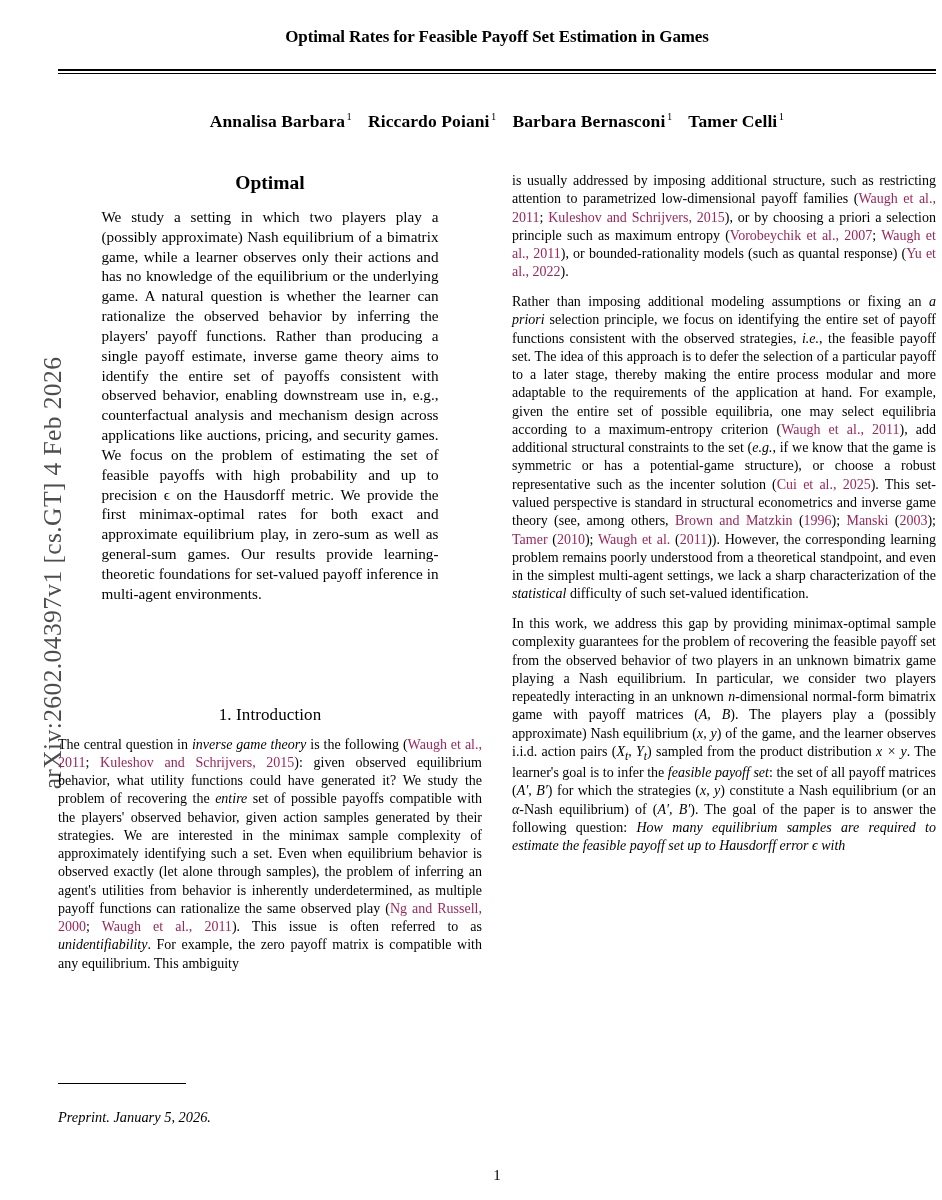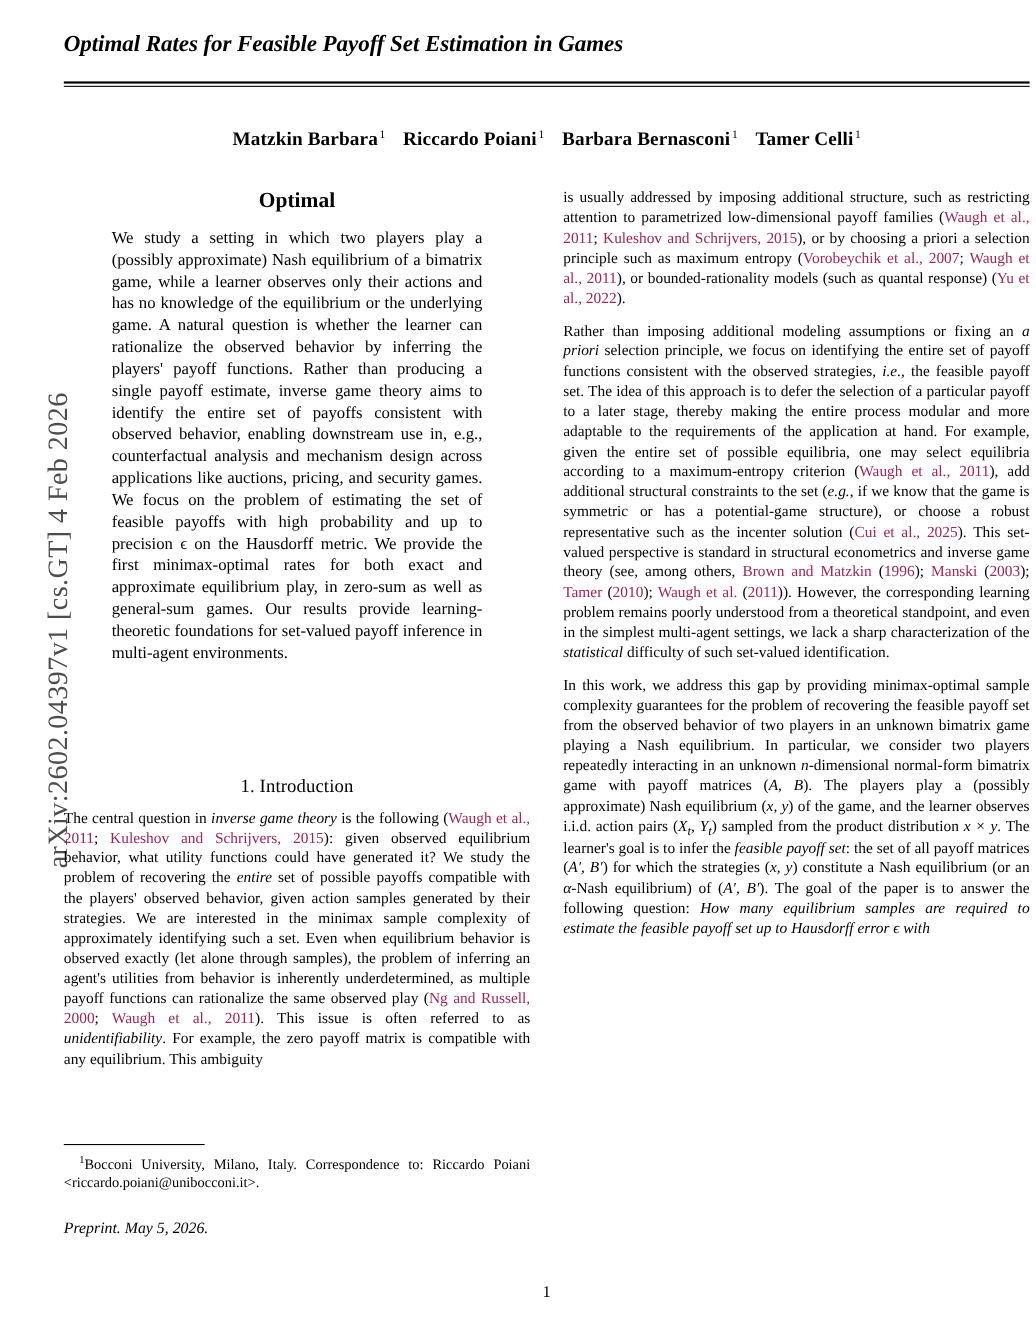--- a/index.html
+++ b/index.html
@@ -39,27 +39,26 @@
     position: absolute;
     left: 58px;
     top: 0;
     width: 878px;
     height: 1200px;
   }
 
   
   #title-block { padding-top: 26px; }
   #paper-title {
-    font-size: 21px;
+    font-size: 17px;
     font-weight: bold;
-    text-align: left;
+    text-align: center;
     line-height: 1.25;
     letter-spacing: -0.1px;
     margin: 0 0 22px 0;
-    font-style: italic;
   }
   .rule-double {
     border: 0;
     border-top: 2.2px solid #000;
     border-bottom: 1.1px solid #000;
     height: 2px;
     margin: 0;
     width: 100%;
   }
 
@@ -186,41 +185,40 @@
 <body>
 
 <div id="arxiv-stamp">arXiv:2602.04397v1  [cs.GT]  4 Feb 2026</div>
 
 <div id="page">
 
   <div id="title-block">
     <h1 id="paper-title">Optimal Rates for Feasible Payoff Set Estimation in Games</h1>
     <hr class="rule-double">
     <div id="authors">
-      <span class="author"><span>Matzkin Barbara</span><span class="affil-mark">1</span></span><span class="author"><span>Riccardo Poiani</span><span class="affil-mark">1</span></span><span class="author"><span>Barbara Bernasconi</span><span class="affil-mark">1</span></span><span class="author"><span>Tamer Celli</span><span class="affil-mark">1</span></span>
+      <span class="author"><span>Annalisa Barbara</span><span class="affil-mark">1</span></span><span class="author"><span>Riccardo Poiani</span><span class="affil-mark">1</span></span><span class="author"><span>Barbara Bernasconi</span><span class="affil-mark">1</span></span><span class="author"><span>Tamer Celli</span><span class="affil-mark">1</span></span>
     </div>
   </div>
 
   <div id="columns">
 
     <div class="col col-left">
 
       <div id="abstract-wrap">
         <div id="abstract-heading">Optimal</div>
         <p id="abstract-body">We study a setting in which two players play a (possibly approximate) Nash equilibrium of a bimatrix game, while a learner observes only their actions and has no knowledge of the equilibrium or the underlying game. A natural question is whether the learner can rationalize the observed behavior by inferring the players' payoff functions. Rather than producing a single payoff estimate, inverse game theory aims to identify the entire set of payoffs consistent with observed behavior, enabling downstream use in, e.g., counterfactual analysis and mechanism design across applications like auctions, pricing, and security games. We focus on the problem of estimating the set of feasible payoffs with high probability and up to precision ϵ on the Hausdorff metric. We provide the first minimax-optimal rates for both exact and approximate equilibrium play, in zero-sum as well as general-sum games. Our results provide learning-theoretic foundations for set-valued payoff inference in multi-agent environments.</p>
       </div>
 
       <h2 class="section-heading" id="intro-heading">1. Introduction</h2>
 
       <p class="body-par"><span>The central question in </span><span class="it">inverse game theory</span><span> is the following (</span><span class="cite">Waugh et al., 2011</span><span>; </span><span class="cite">Kuleshov and Schrijvers, 2015</span><span>): given observed equilibrium behavior, what utility functions could have generated it? We study the problem of recovering the </span><span class="it">entire</span><span> set of possible payoffs compatible with the players' observed behavior, given action samples generated by their strategies. We are interested in the minimax sample complexity of approximately identifying such a set. Even when equilibrium behavior is observed exactly (let alone through samples), the problem of inferring an agent's utilities from behavior is inherently underdetermined, as multiple payoff functions can rationalize the same observed play (</span><span class="cite">Ng and Russell, 2000</span><span>; </span><span class="cite">Waugh et al., 2011</span><span>). This issue is often referred to as </span><span class="it">unidentifiability</span><span>. For example, the zero payoff matrix is compatible with any equilibrium. This ambiguity</span></p>
 
       <div id="footnote-block">
         <hr id="footnote-rule">
-        <p id="footnote-text"><span class="fn-mark">1</span><span>Bocconi University, Milano, Italy. Correspondence to: Riccardo Poiani &lt;riccardo.poiani@unibocconi.it&gt;.</span></p>
-        <p id="preprint-line">Preprint. May 5, 2026.</p>
+        <p id="preprint-line">Preprint. January 5, 2026.</p>
       </div>
 
     </div>
 
     <div class="col col-right">
 
       <p class="body-par"><span>is usually addressed by imposing additional structure, such as restricting attention to parametrized low-dimensional payoff families (</span><span class="cite">Waugh et al., 2011</span><span>; </span><span class="cite">Kuleshov and Schrijvers, 2015</span><span>), or by choosing a priori a selection principle such as maximum entropy (</span><span class="cite">Vorobeychik et al., 2007</span><span>; </span><span class="cite">Waugh et al., 2011</span><span>), or bounded-rationality models (such as quantal response) (</span><span class="cite">Yu et al., 2022</span><span>).</span></p>
 
       <p class="body-par"><span>Rather than imposing additional modeling assumptions or fixing an </span><span class="it">a priori</span><span> selection principle, we focus on identifying the entire set of payoff functions consistent with the observed strategies, </span><span class="it">i.e.</span><span>, the feasible payoff set. The idea of this approach is to defer the selection of a particular payoff to a later stage, thereby making the entire process modular and more adaptable to the requirements of the application at hand. For example, given the entire set of possible equilibria, one may select equilibria according to a maximum-entropy criterion (</span><span class="cite">Waugh et al., 2011</span><span>), add additional structural constraints to the set (</span><span class="it">e.g.</span><span>, if we know that the game is symmetric or has a potential-game structure), or choose a robust representative such as the incenter solution (</span><span class="cite">Cui et al., 2025</span><span>). This set-valued perspective is standard in structural econometrics and inverse game theory (see, among others, </span><span class="cite">Brown and Matzkin</span><span> (</span><span class="cite">1996</span><span>); </span><span class="cite">Manski</span><span> (</span><span class="cite">2003</span><span>); </span><span class="cite">Tamer</span><span> (</span><span class="cite">2010</span><span>); </span><span class="cite">Waugh et al.</span><span> (</span><span class="cite">2011</span><span>)). However, the corresponding learning problem remains poorly understood from a theoretical standpoint, and even in the simplest multi-agent settings, we lack a sharp characterization of the </span><span class="it">statistical</span><span> difficulty of such set-valued identification.</span></p>
 

